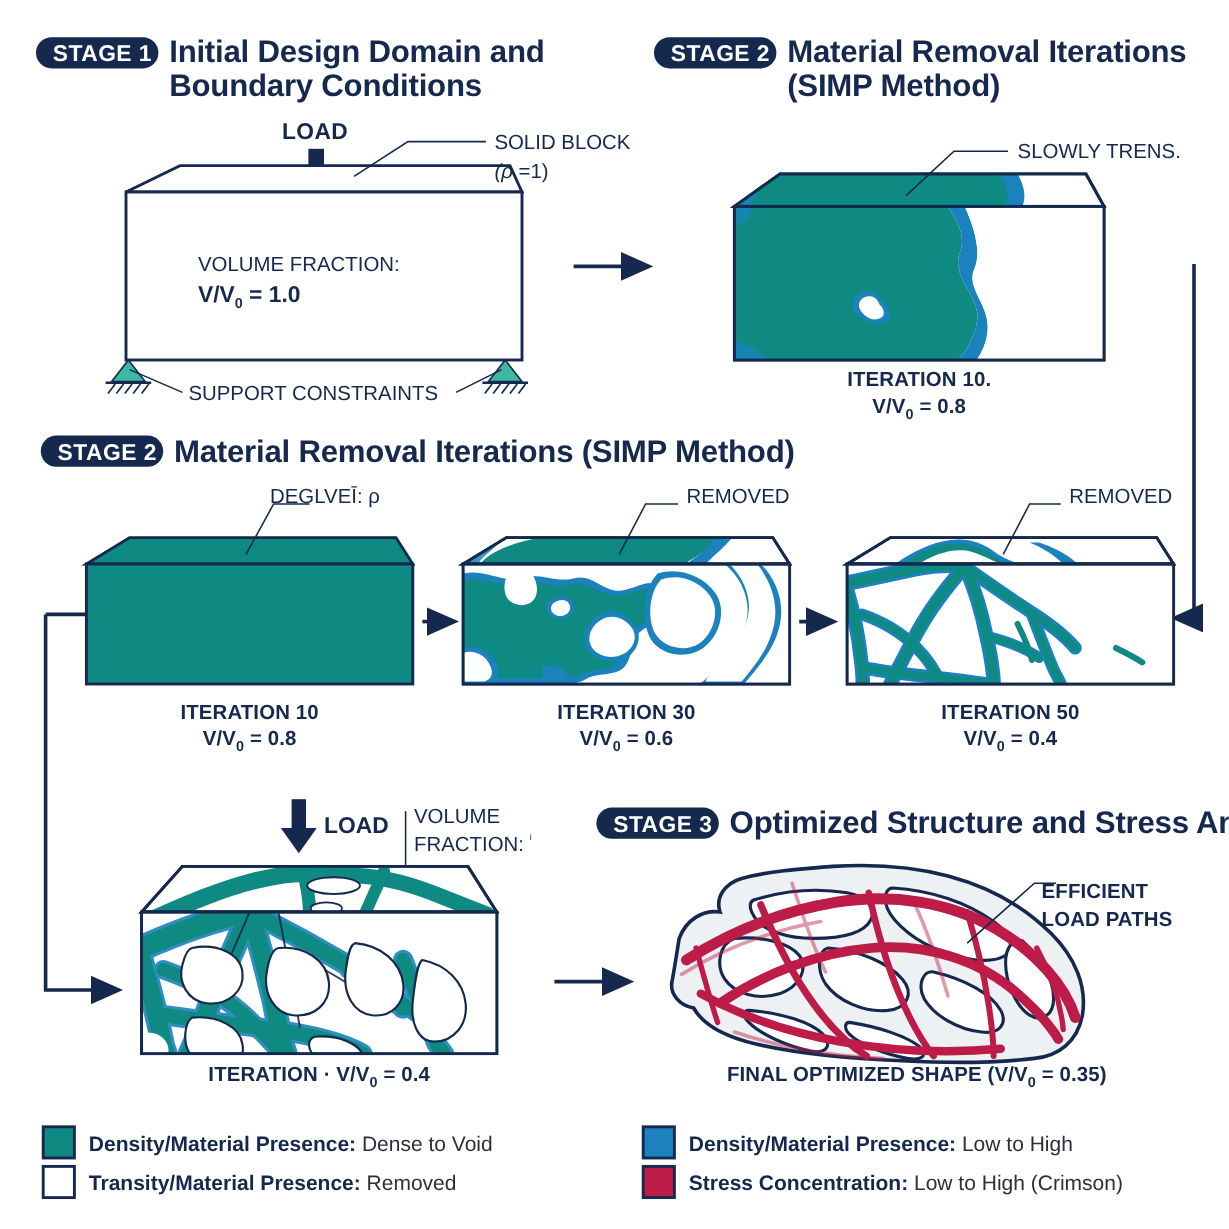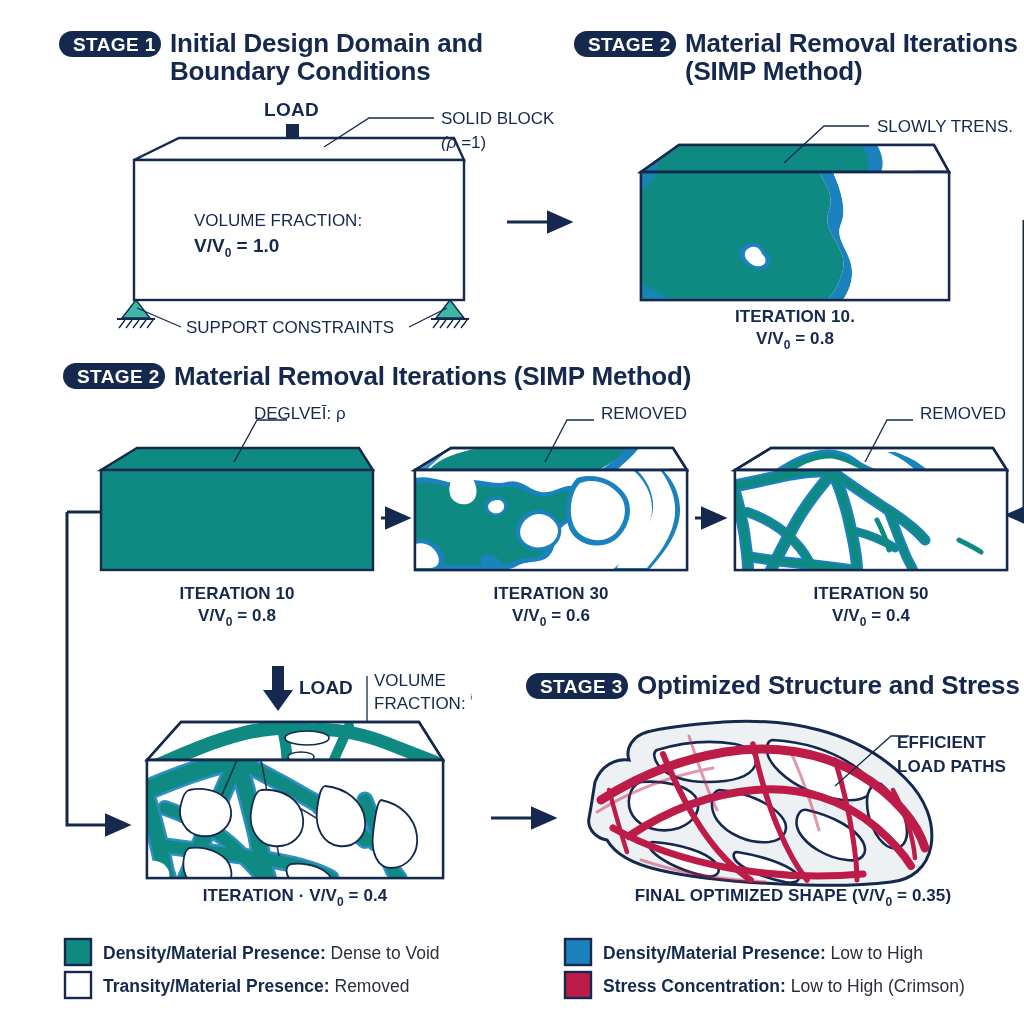--- a/index.html
+++ b/index.html
@@ -4,21 +4,21 @@
 <style>
   html,body{margin:0;padding:0;}
   body{
     width:1024px;height:1024px;
     background:#ffffff;
     font-family:"Liberation Sans",sans-serif;
     color:#15284d;
     overflow:hidden;
     position:relative;
   }
-  #root{position:absolute;inset:0;margin-left:29px;}
+  #root{position:absolute;inset:0;}
   svg.layer{position:absolute;left:0;top:0;width:1024px;height:1024px;}
 
   
   .stage-badge{
     fill:#15284d;
   }
   .badge-txt{
     font-family:"Liberation Sans",sans-serif;
     font-weight:bold;font-size:19px;fill:#ffffff;
     letter-spacing:0.4px;

